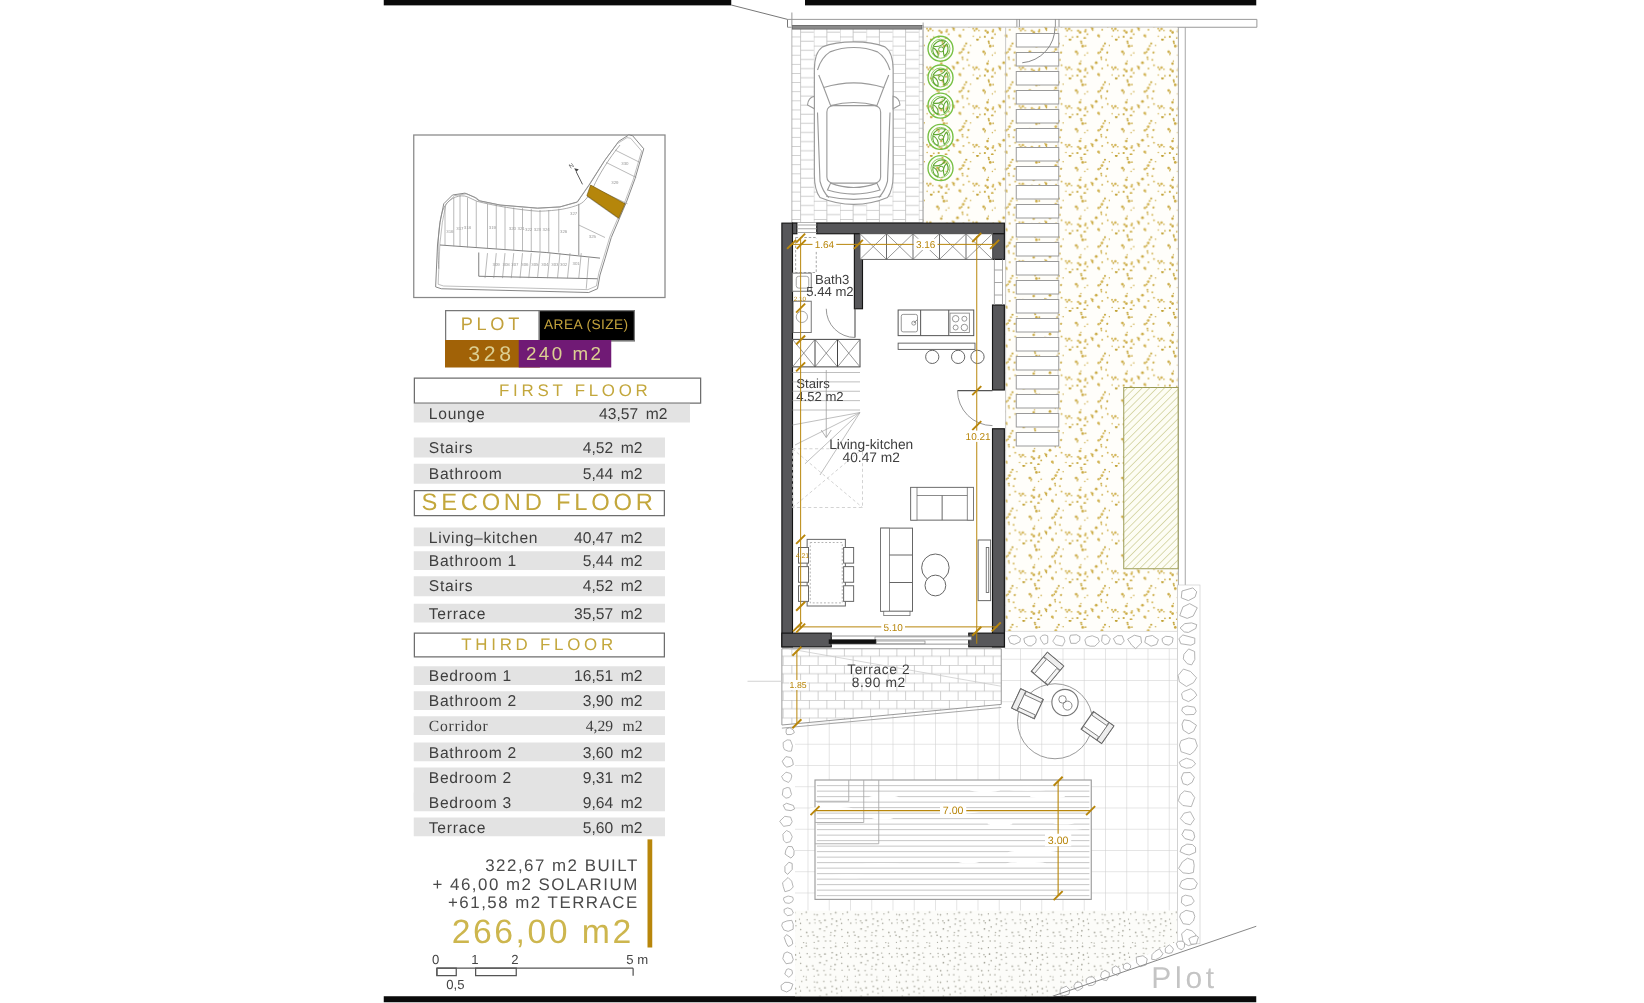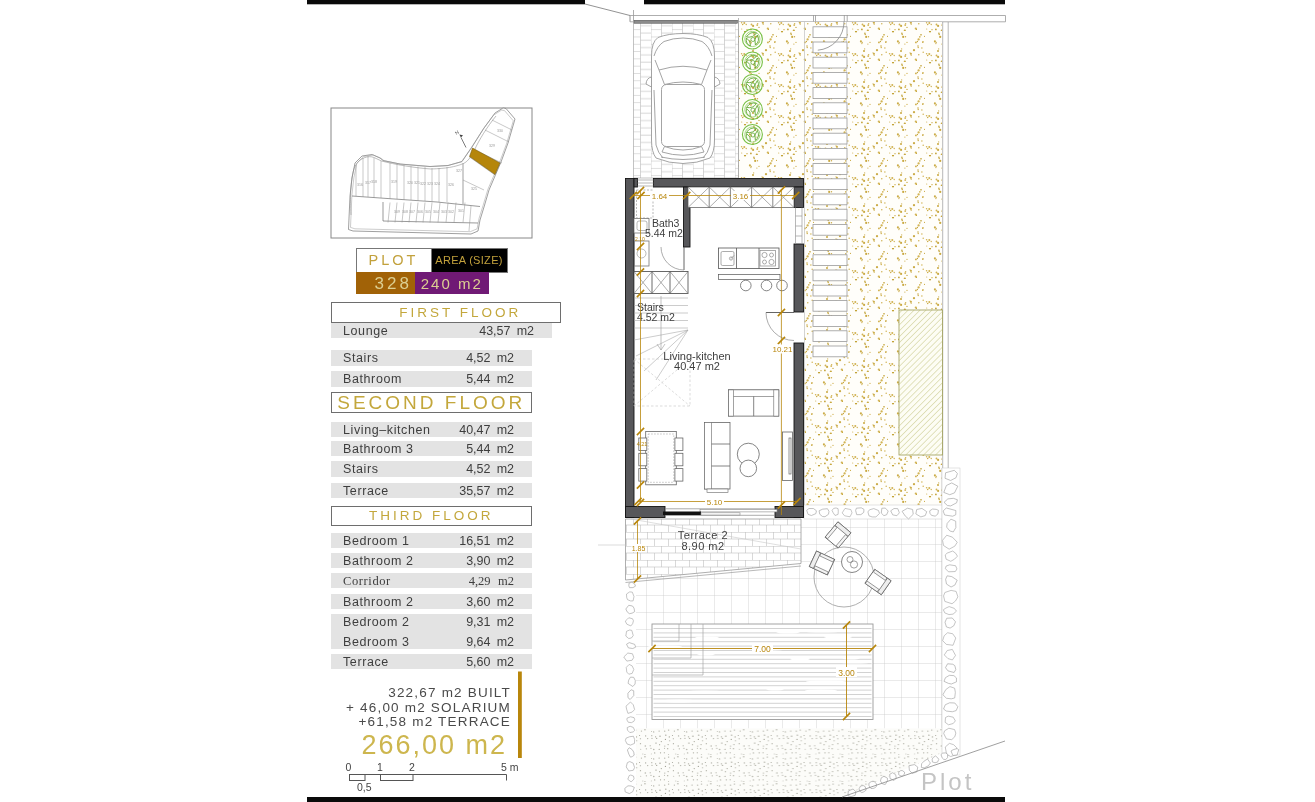--- a/index.html
+++ b/index.html
@@ -731,21 +731,21 @@
     <span class="m2">m2</span>
   </div>
 
 <div class="hdr" style="top:391.6px;height:19.8px;line-height:20.8px;font-size:19px;">SECOND FLOOR</div>
 <div class="row" style="top:422px;height:15.4px;">
     <span class="lab">Living–kitchen</span>
     <span class="num">40,47</span>
     <span class="m2">m2</span>
   </div>
 <div class="row" style="top:440.7px;height:15.4px;">
-    <span class="lab">Bathroom 3</span>
+    <span class="lab">Bathroom 1</span>
     <span class="num">5,44</span>
     <span class="m2">m2</span>
   </div>
 <div class="row" style="top:461.4px;height:15.4px;">
     <span class="lab">Stairs</span>
     <span class="num">4,52</span>
     <span class="m2">m2</span>
   </div>
 <div class="row" style="top:482.9px;height:15.4px;">
     <span class="lab">Terrace</span>

